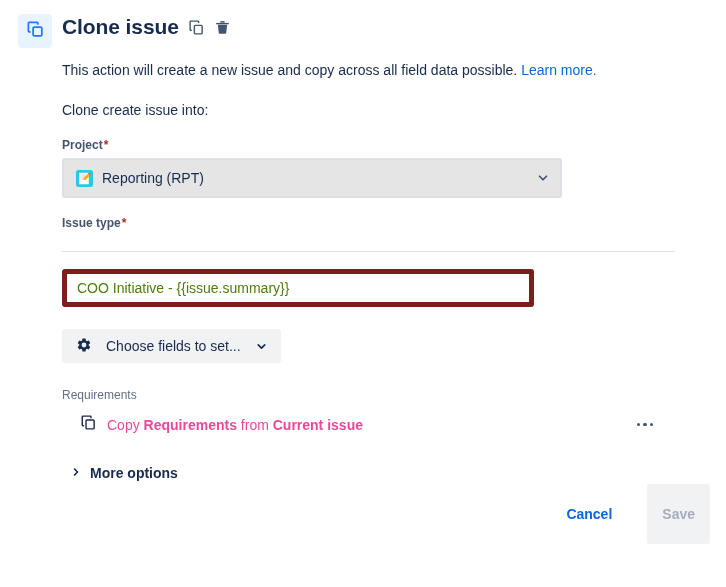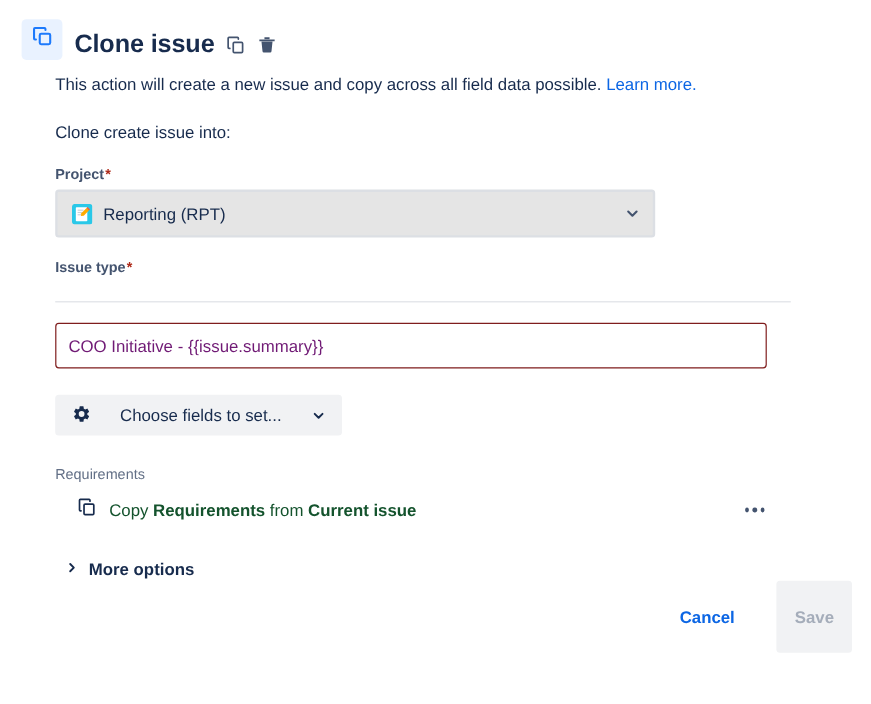--- a/index.html
+++ b/index.html
@@ -18,21 +18,21 @@
     position: relative;
     width: 726px;
     height: 587px;
     background: #ffffff;
     padding: 0;
   }
 
   
   .header {
     display: flex;
-    align-items: flex-end;
+    align-items: flex-start;
     padding: 14px 0 0 18px;
     height: 50px;
   }
   .header-badge {
     width: 34px;
     height: 34px;
     border-radius: 4px;
     background: #E9F2FF;
     display: flex;
     align-items: center;
@@ -55,21 +55,21 @@
   .hdr-icon {
     display: inline-flex;
     align-items: center;
     justify-content: center;
     cursor: pointer;
     color: #44546F;
   }
 
   
   .body {
-    padding: 0 0 0 46px;
+    padding: 0 0 0 62px;
   }
   .desc {
     font-size: 14px;
     line-height: 20px;
     color: #172B4D;
     margin-top: 10px;
   }
   .link {
     color: #0C66E4;
     text-decoration: none;
@@ -145,38 +145,38 @@
   }
 
   .divider {
     width: 613px;
     height: 1px;
     background: #DFE1E6;
     margin-top: 20px;
   }
 
   .text-input {
-    width: 593px;
+    width: 472px;
     height: 38px;
-    border: 1px solid #7f1d1d;
+    border: 5px solid #7f1d1d;
     border-radius: 3px;
     background: #ffffff;
     font-family: "Liberation Sans", sans-serif;
     font-size: 14px;
-    color: #701a75;
+    color: #4d7c0f;
     padding: 0 10px;
     outline: none;
   }
 
   .choose-btn {
     margin-top: 22px;
     height: 34px;
     display: inline-flex;
     align-items: center;
-    gap: 24px;
+    gap: 14px;
     background: #F1F2F4;
     border: none;
     border-radius: 3px;
     padding: 0 13px 0 14px;
     cursor: pointer;
     font-family: "Liberation Sans", sans-serif;
     font-size: 14px;
     color: #172B4D;
     font-weight: 400;
   }
@@ -191,21 +191,21 @@
 
   .rule-row {
     display: flex;
     align-items: center;
     margin-top: 11px;
     padding-left: 18px;
     width: 595px;
   }
   .rule-text {
     font-size: 14px;
-    color: #14532d;
+    color: #ec4899;
     margin-left: 10px;
     line-height: 20px;
     flex: 1 1 auto;
   }
   .rule-text b { font-weight: 700; }
   .more-menu {
     flex: 0 0 auto;
     display: flex;
     align-items: center;
     gap: 3px;

